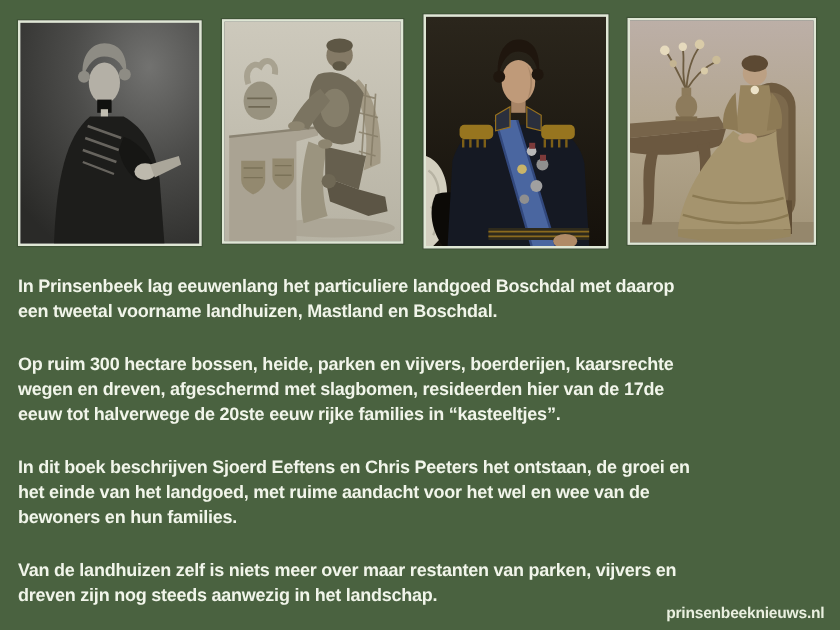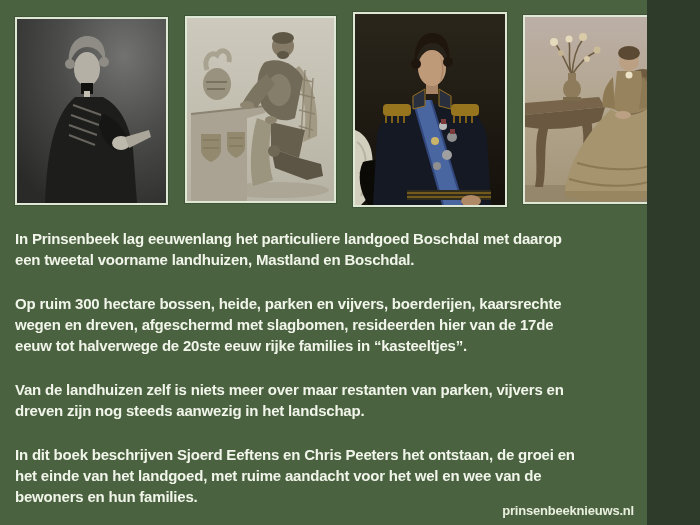--- a/index.html
+++ b/index.html
@@ -1,20 +1,19 @@
 <!DOCTYPE html>
 <html><head>
 <meta charset="utf-8">
 <style>
   html,body{margin:0;padding:0;background:#2e3b2a;}
   .stage{
-    position:relative;width:600px;height:525px;overflow:hidden;
+    position:relative;width:700px;height:525px;overflow:hidden;
     background:#4a6240;
     font-family:"Liberation Sans",sans-serif;
-    padding-left:47px;
   }
   .photo{
     position:absolute;margin:0;box-sizing:border-box;
     border:2px solid #dfe7d5;background:#777;
     box-shadow:0 0 0 1px rgba(0,0,0,.15);
   }
   .photo svg{display:block;width:100%;height:100%;}
   .photo-1{left:15px;top:17px;width:153px;height:188px;}
   .photo-2{left:185px;top:16px;width:151px;height:187px;}
   .photo-3{left:353px;top:12px;width:154px;height:195px;}
@@ -180,22 +179,22 @@
       </svg>
     </figure>
   </div>
 
   <div class="article">
     <p>In Prinsenbeek lag eeuwenlang het particuliere landgoed Boschdal met daarop
 een tweetal voorname landhuizen, Mastland en Boschdal.</p>
     <p>Op ruim 300 hectare bossen, heide, parken en vijvers, boerderijen, kaarsrechte
 wegen en dreven, afgeschermd met slagbomen, resideerden hier van de 17de
 eeuw tot halverwege de 20ste eeuw rijke families in “kasteeltjes”.</p>
-    <p>Van de landhuizen zelf is niets meer over maar restanten van parken, vijvers en
-dreven zijn nog steeds aanwezig in het landschap.</p>
     <p>In dit boek beschrijven Sjoerd Eeftens en Chris Peeters het ontstaan, de groei en
 het einde van het landgoed, met ruime aandacht voor het wel en wee van de
 bewoners en hun families.</p>
+    <p>Van de landhuizen zelf is niets meer over maar restanten van parken, vijvers en
+dreven zijn nog steeds aanwezig in het landschap.</p>
   </div>
 
   <div class="watermark">prinsenbeeknieuws.nl</div>
 
 </div>
 
 </body></html>

